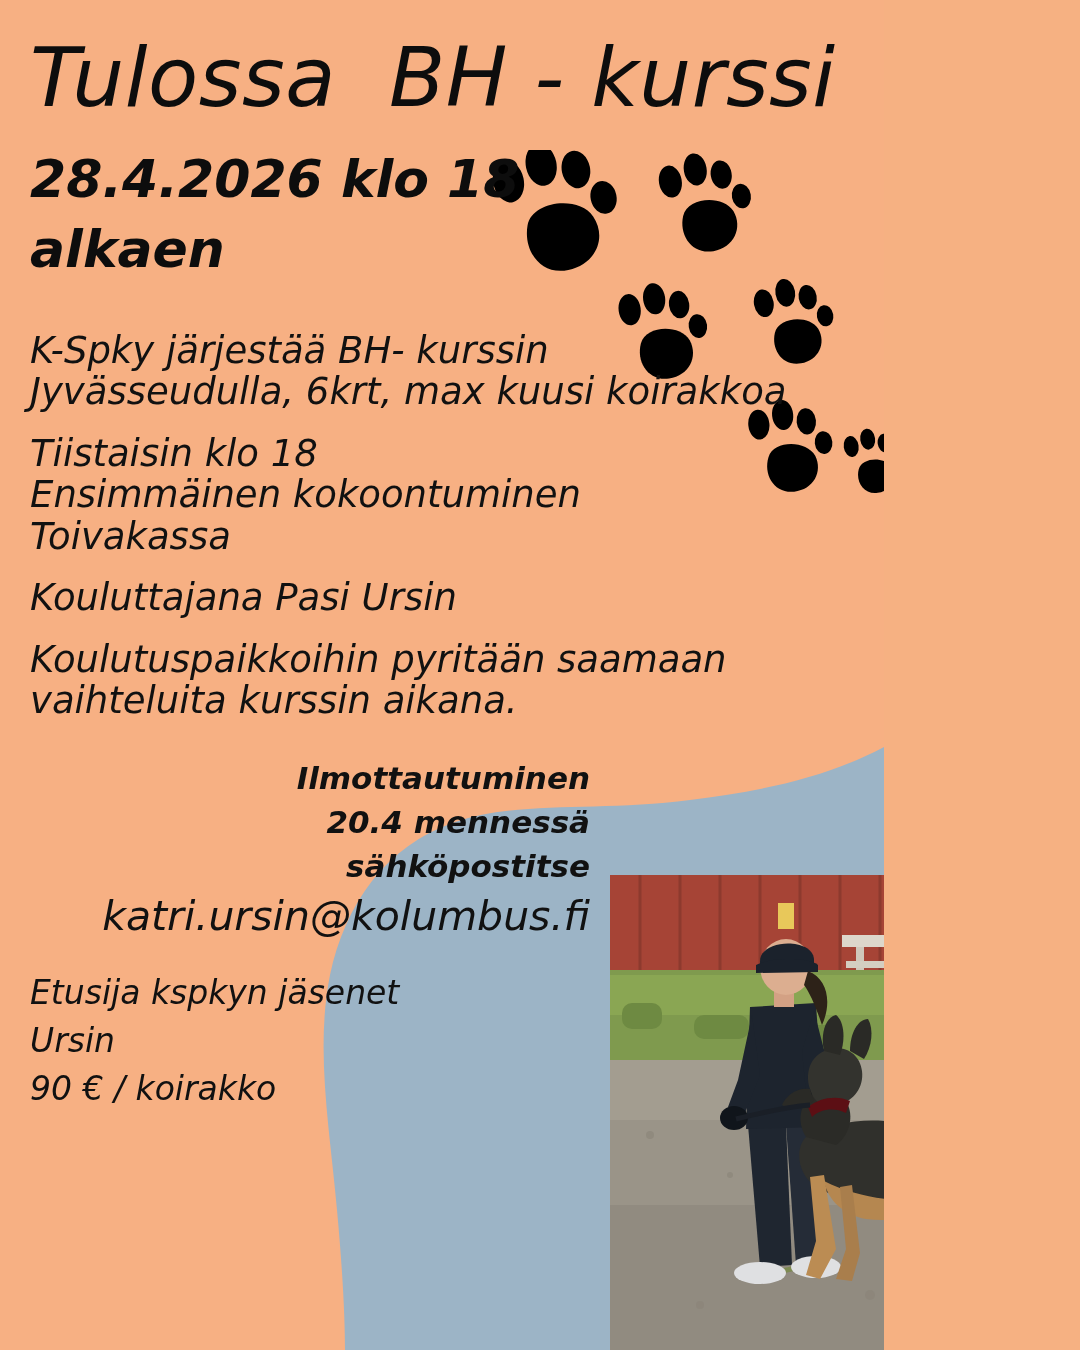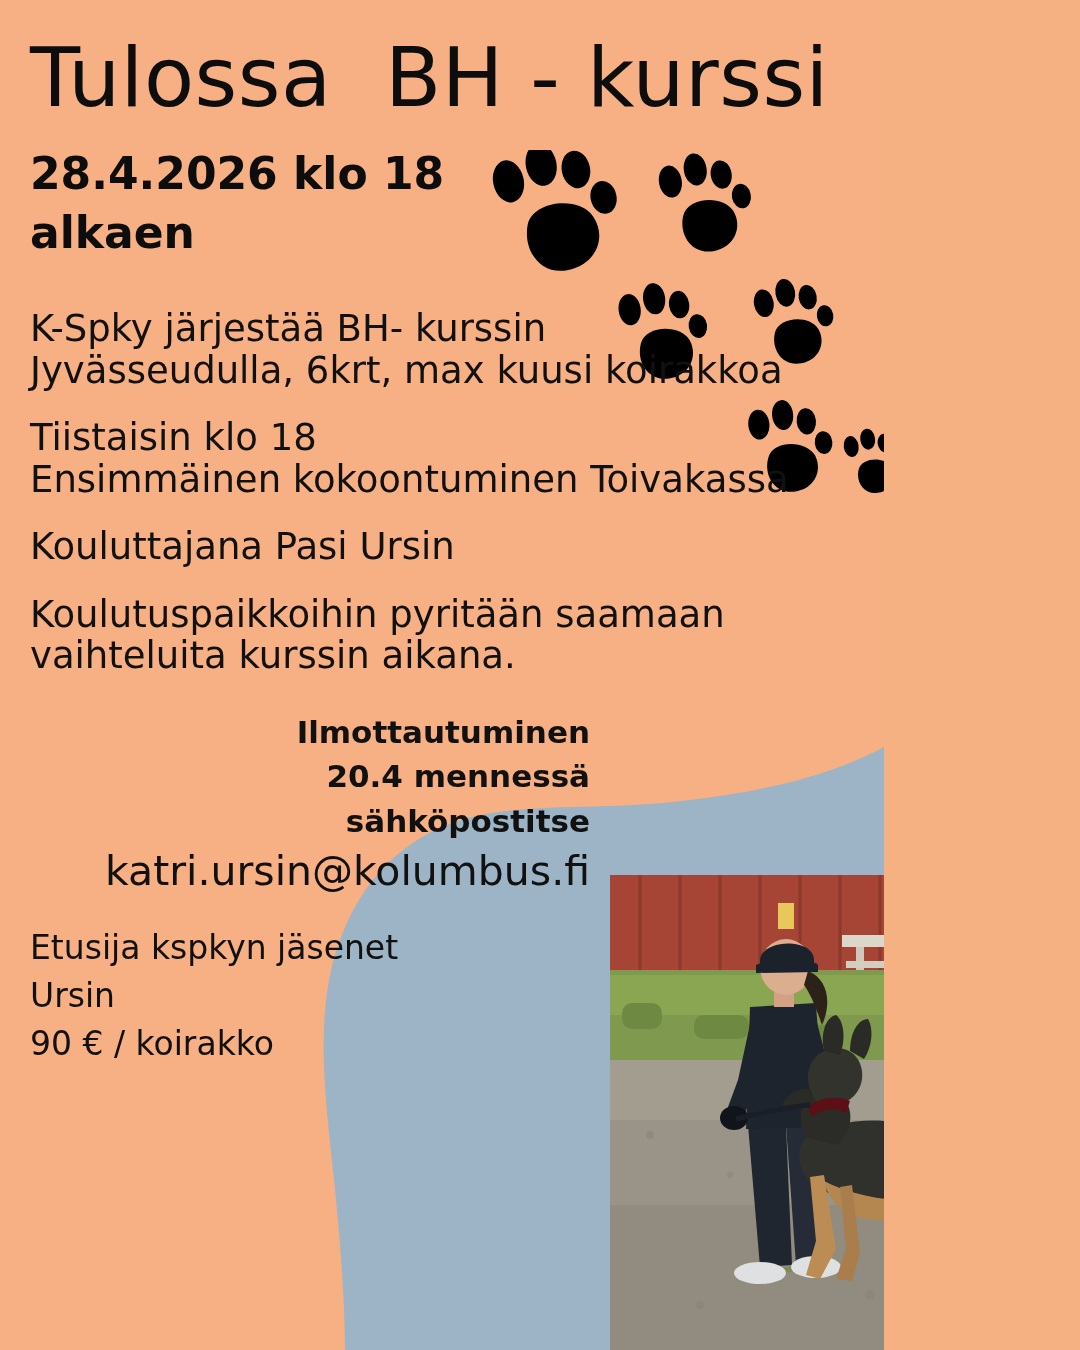--- a/index.html
+++ b/index.html
@@ -15,20 +15,21 @@
   }
 
   
   .poster {
     position: absolute;
     inset: 0;
     width: 884px;
     height: 1350px;
     background: #f7b083;
     overflow: hidden;
+    font-style: italic;
   }
   .blue-blob {
     position: absolute;
     left: 0;
     top: 0;
     width: 1080px;
     height: 1350px;
     z-index: 0;
   }
 
@@ -45,29 +46,29 @@
     font-size: 82px;
     line-height: 1.02;
     font-weight: 400;
     color: #0d0d0d;
     letter-spacing: 0.5px;
     white-space: pre;
   }
 
   .subtitle {
     margin-top: 24px;
-    font-size: 44px;
+    font-size: 52px;
     font-weight: 700;
     color: #0d0d0d;
     line-height: 1.35;
     max-width: 520px;
   }
 
   .para {
-    margin-top: 26px;
+    margin-top: 20px;
     font-size: 37px;
     line-height: 1.12;
     color: #111;
     font-weight: 400;
     max-width: 760px;
   }
   .para.p1 { margin-top: 46px; }
 
   .contact-block {
     margin-top: 34px;

